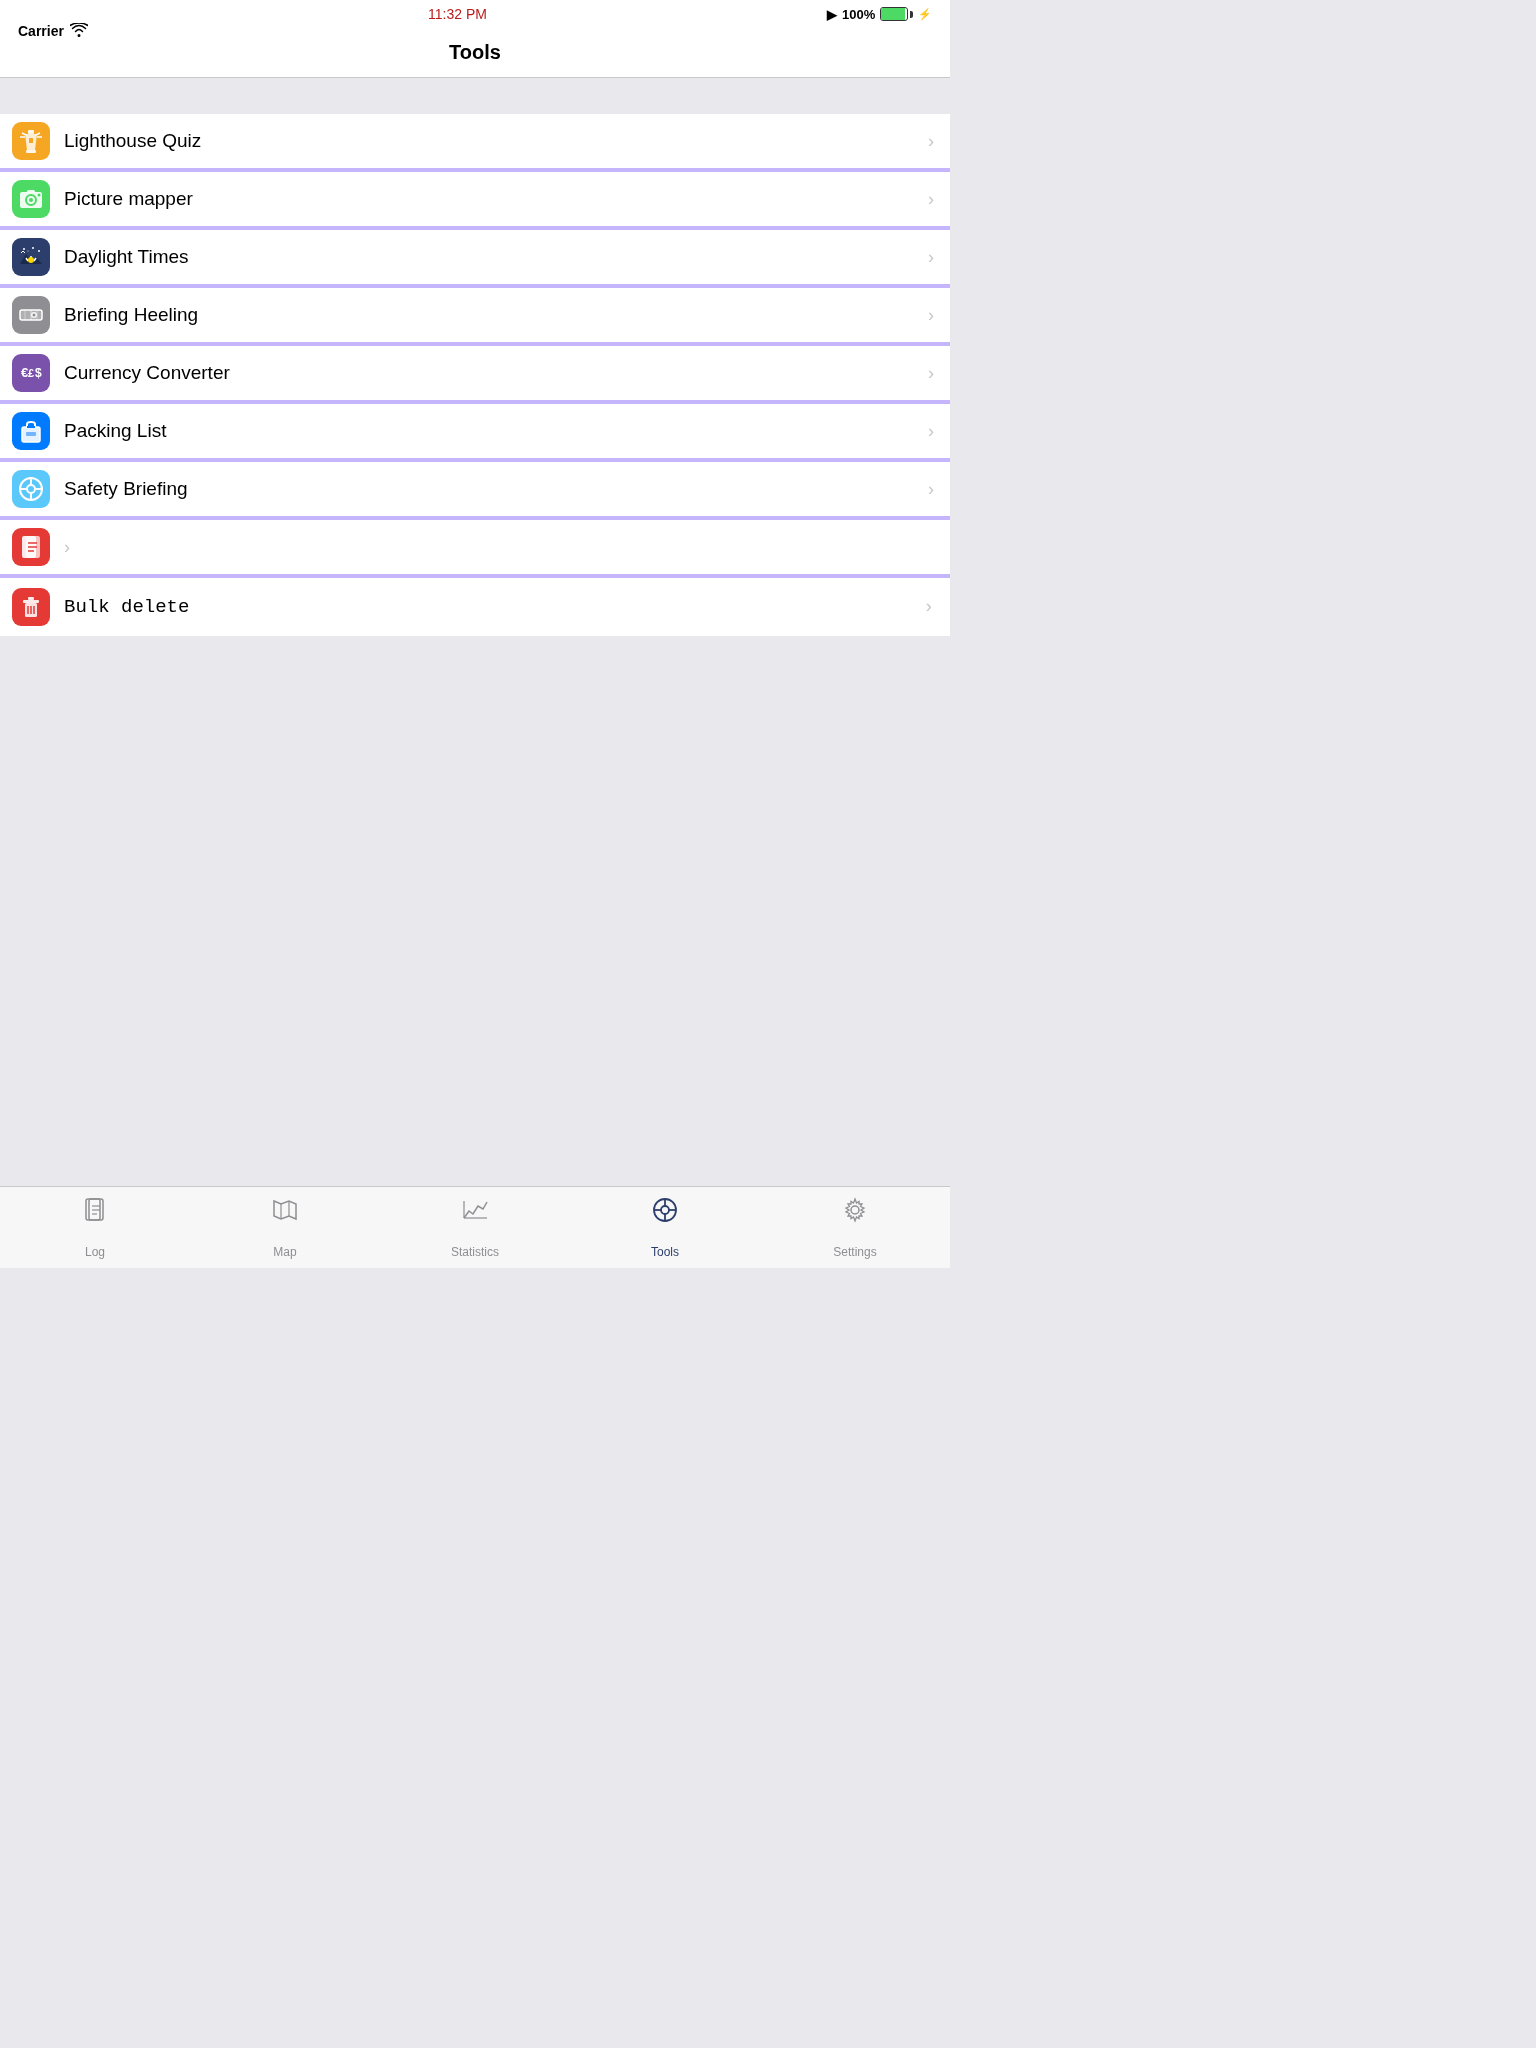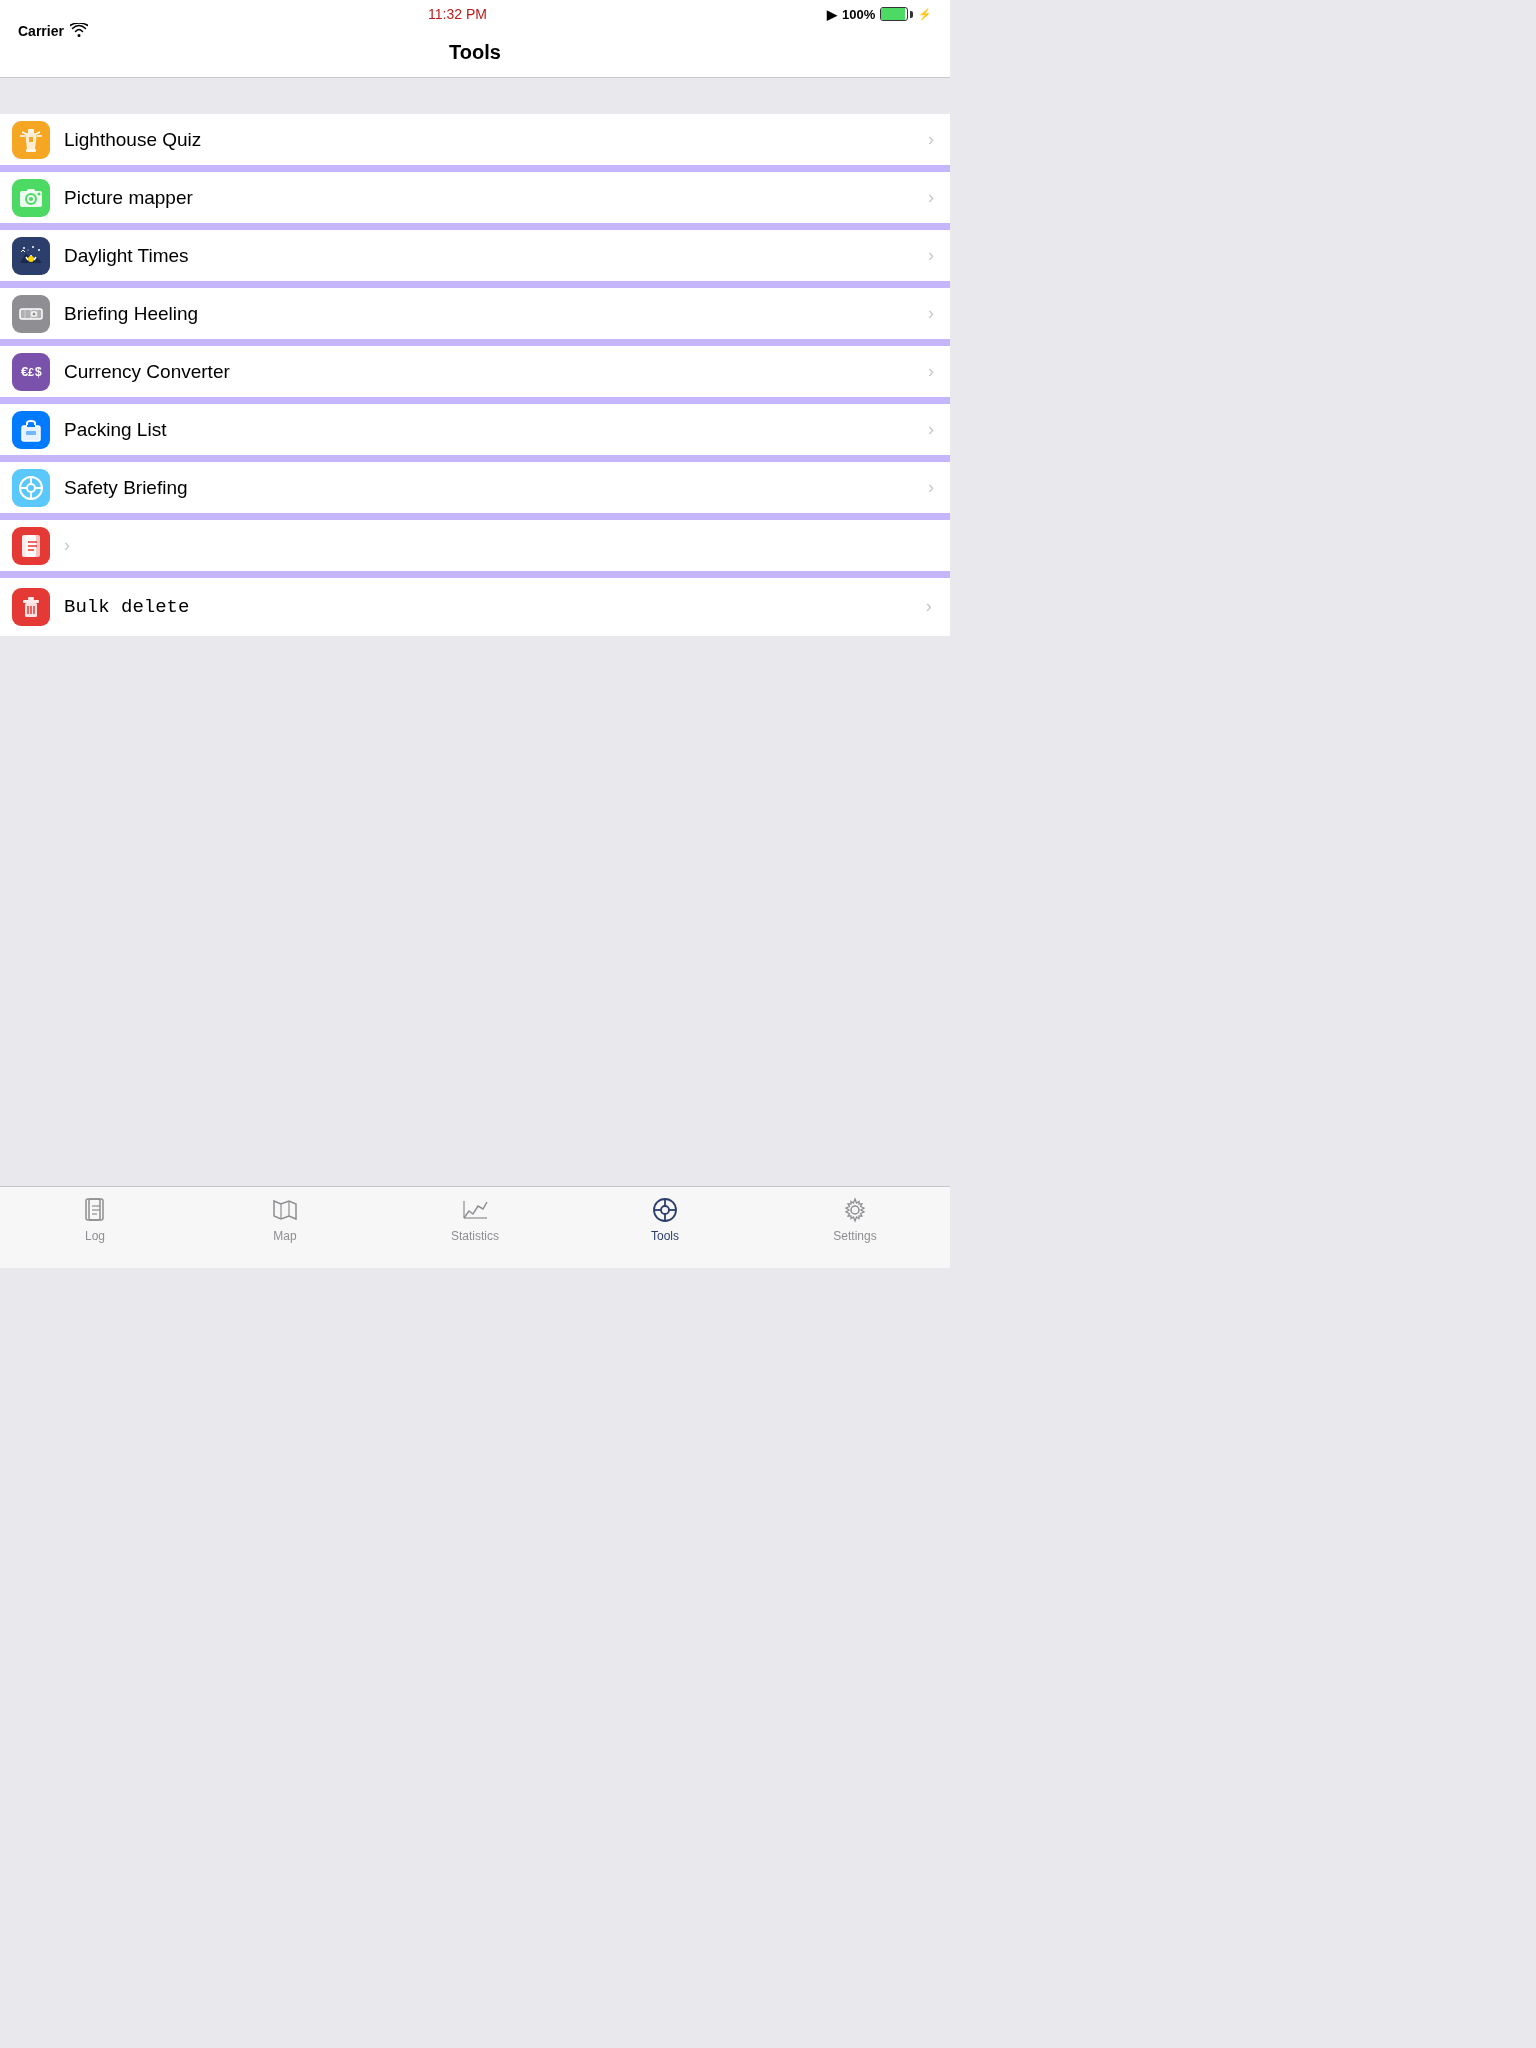--- a/index.html
+++ b/index.html
@@ -113,21 +113,21 @@
     .list {
       background: #ffffff;
     }
 
     .list-item {
       display: flex;
       align-items: center;
       padding: 0 16px 0 12px;
       height: 58px;
       background: #ffffff;
-      border-bottom: 7px solid #c4b5fd;
+      border-bottom: 4px solid #c4b5fd;
       cursor: pointer;
     }
 
     .list-item:last-child {
       border-bottom: none;
       font-family: Liberation Mono, monospace;
     }
 
     .item-icon {
       width: 38px;
@@ -183,21 +183,21 @@
       display: flex;
       align-items: flex-start;
       padding-top: 8px;
     }
 
     .tab-item {
       flex: 1;
       display: flex;
       flex-direction: column;
       align-items: center;
-      gap: 4px;
+      gap: 20px;
       cursor: pointer;
       text-align: right;
     }
 
     .tab-icon {
       width: 30px;
       height: 30px;
       display: flex;
       align-items: center;
       justify-content: center;

